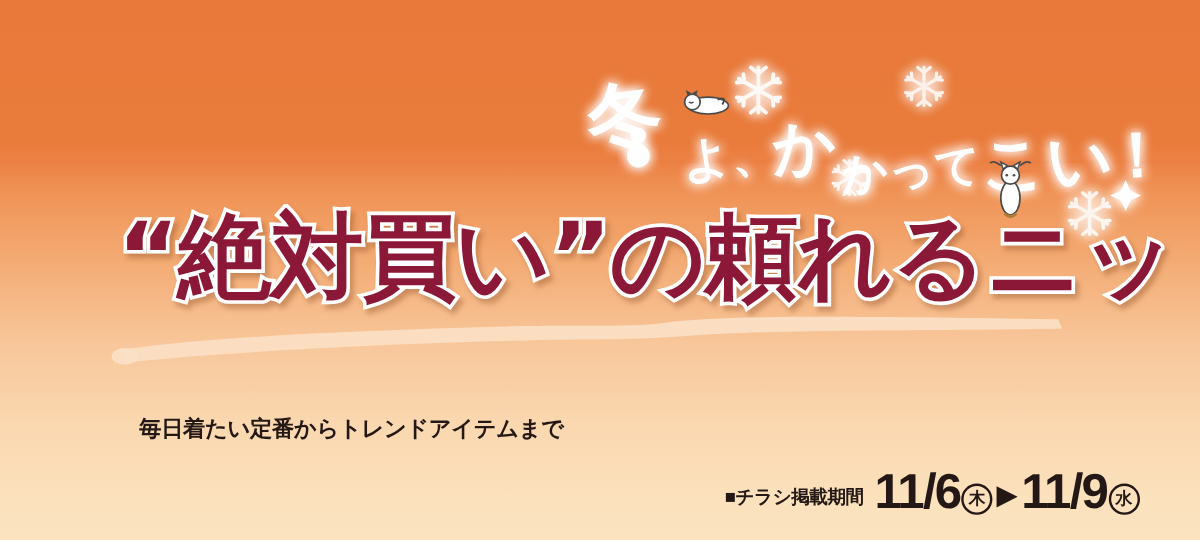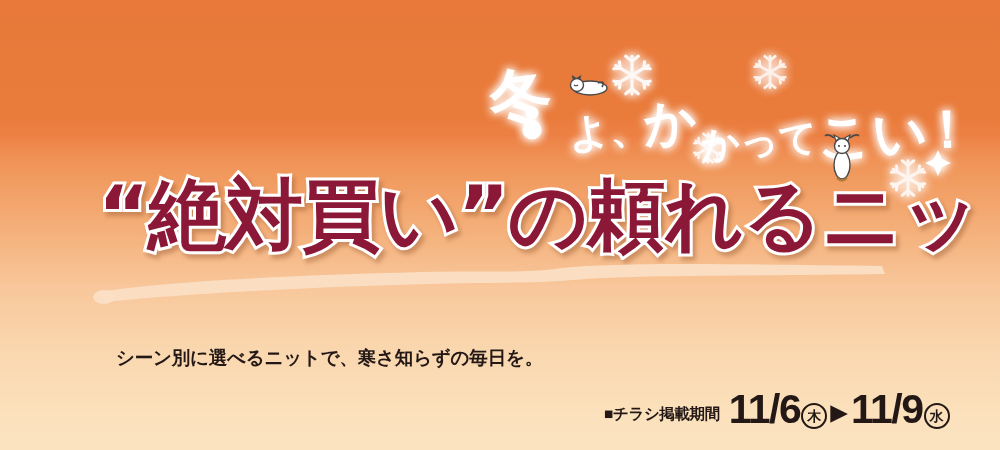--- a/index.html
+++ b/index.html
@@ -227,21 +227,21 @@
   <div class="brush">
     <svg viewBox="0 0 800 44" xmlns="http://www.w3.org/2000/svg" aria-hidden="true" preserveAspectRatio="none">
       <path d="M6,30 C70,20 180,14 330,10 C400,8 430,12 470,6 C530,0 640,2 790,4
                L793,12 C650,14 540,13 480,18 C430,22 400,20 335,22
                C190,26 80,33 14,40 Z" fill="#FBE0C6" opacity=".92"></path>
       <ellipse cx="12" cy="35" rx="11" ry="7" fill="#FBE0C6" opacity=".92"></ellipse>
     </svg>
   </div>
 
   <div class="copy">
-    <div>シーン別に選べるニットで、寒さ知らずの毎日を。</div>
+    <div>毎日着たい定番からトレンドアイテムまで</div>
   </div>
 
   <div class="period">
     <span class="period-label">■チラシ掲載期間</span>
     <span class="date-main">11/6</span>
     <span class="day-circle">木</span>
     <span class="arrow-sep">▶</span>
     <span class="date-main">11/9</span>
     <span class="day-circle">水</span>
   </div>

